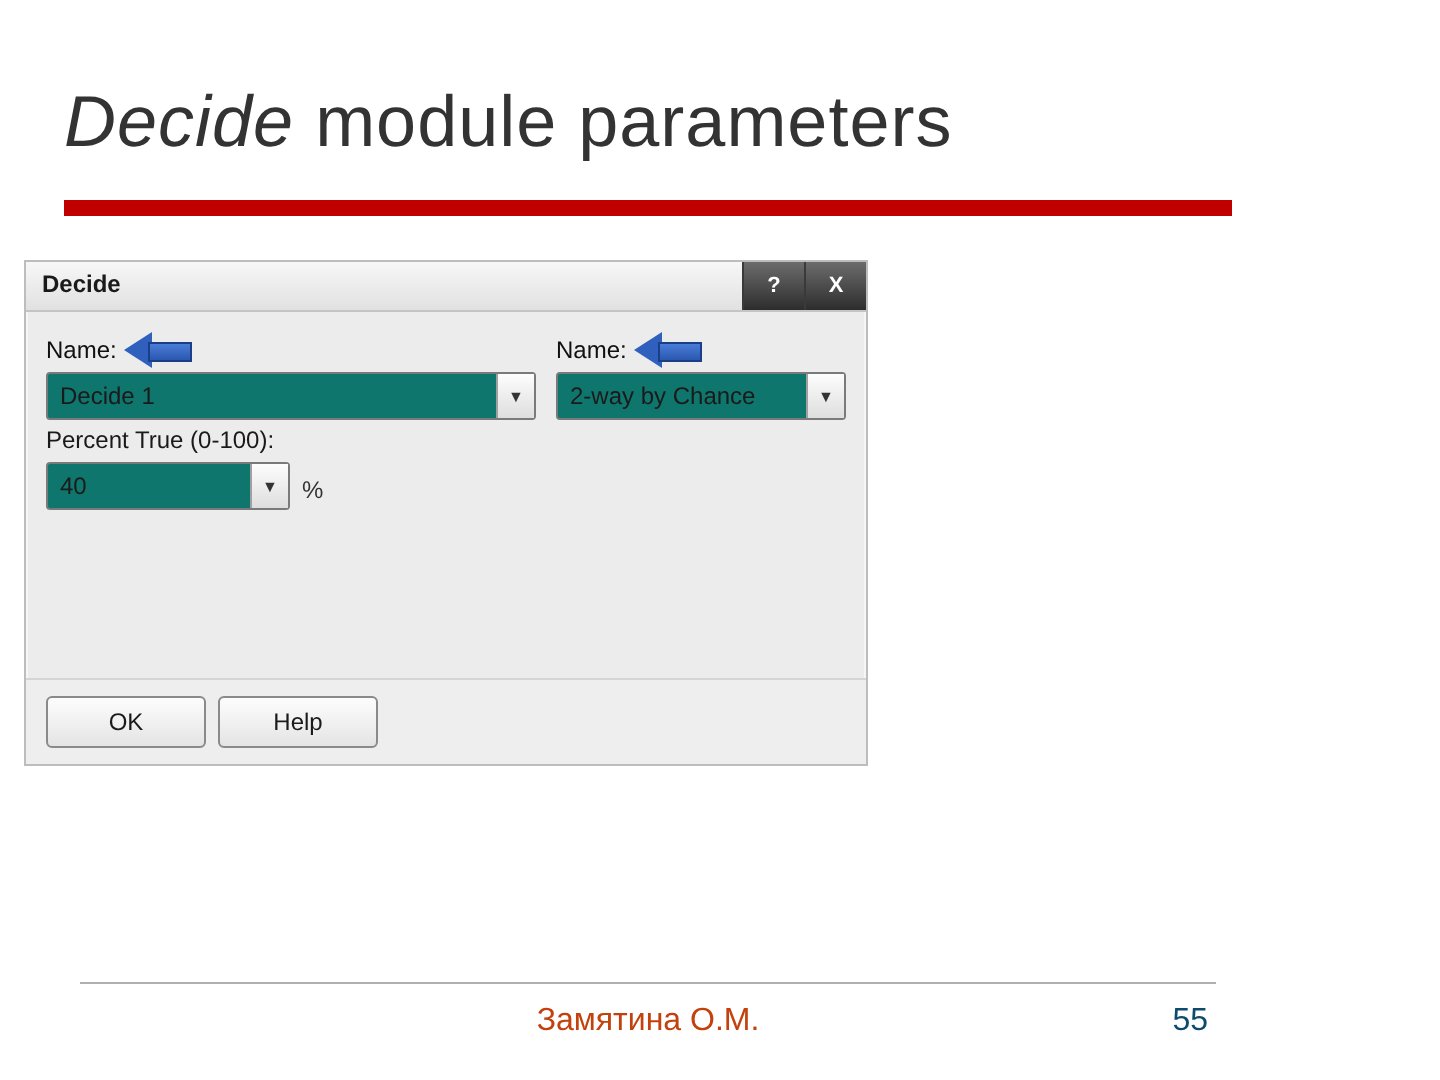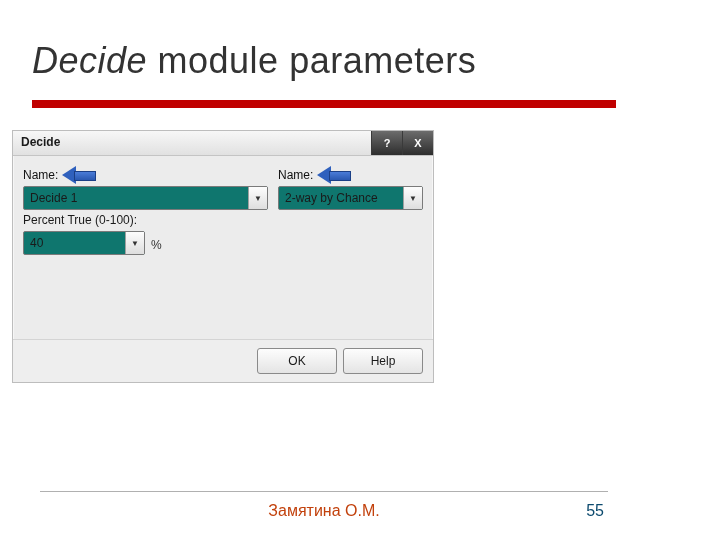--- a/index.html
+++ b/index.html
@@ -157,21 +157,20 @@
     top: -1px;
     width: 0;
     height: 0;
     border-top: 9px solid transparent;
     border-bottom: 9px solid transparent;
     border-right: 14px solid #2f60bd;
   }
 
   .button-row {
     display: flex;
-    justify-content: flex-end;
     gap: 6px;
     padding: 8px 10px;
     background: #eeeeee;
     border-top: 1px solid #d4d4d4;
   }
   .btn {
     min-width: 62px;
     height: 24px;
     background: linear-gradient(#fdfdfd, #e4e4e4);
     border: 1px solid #8a8a8a;

